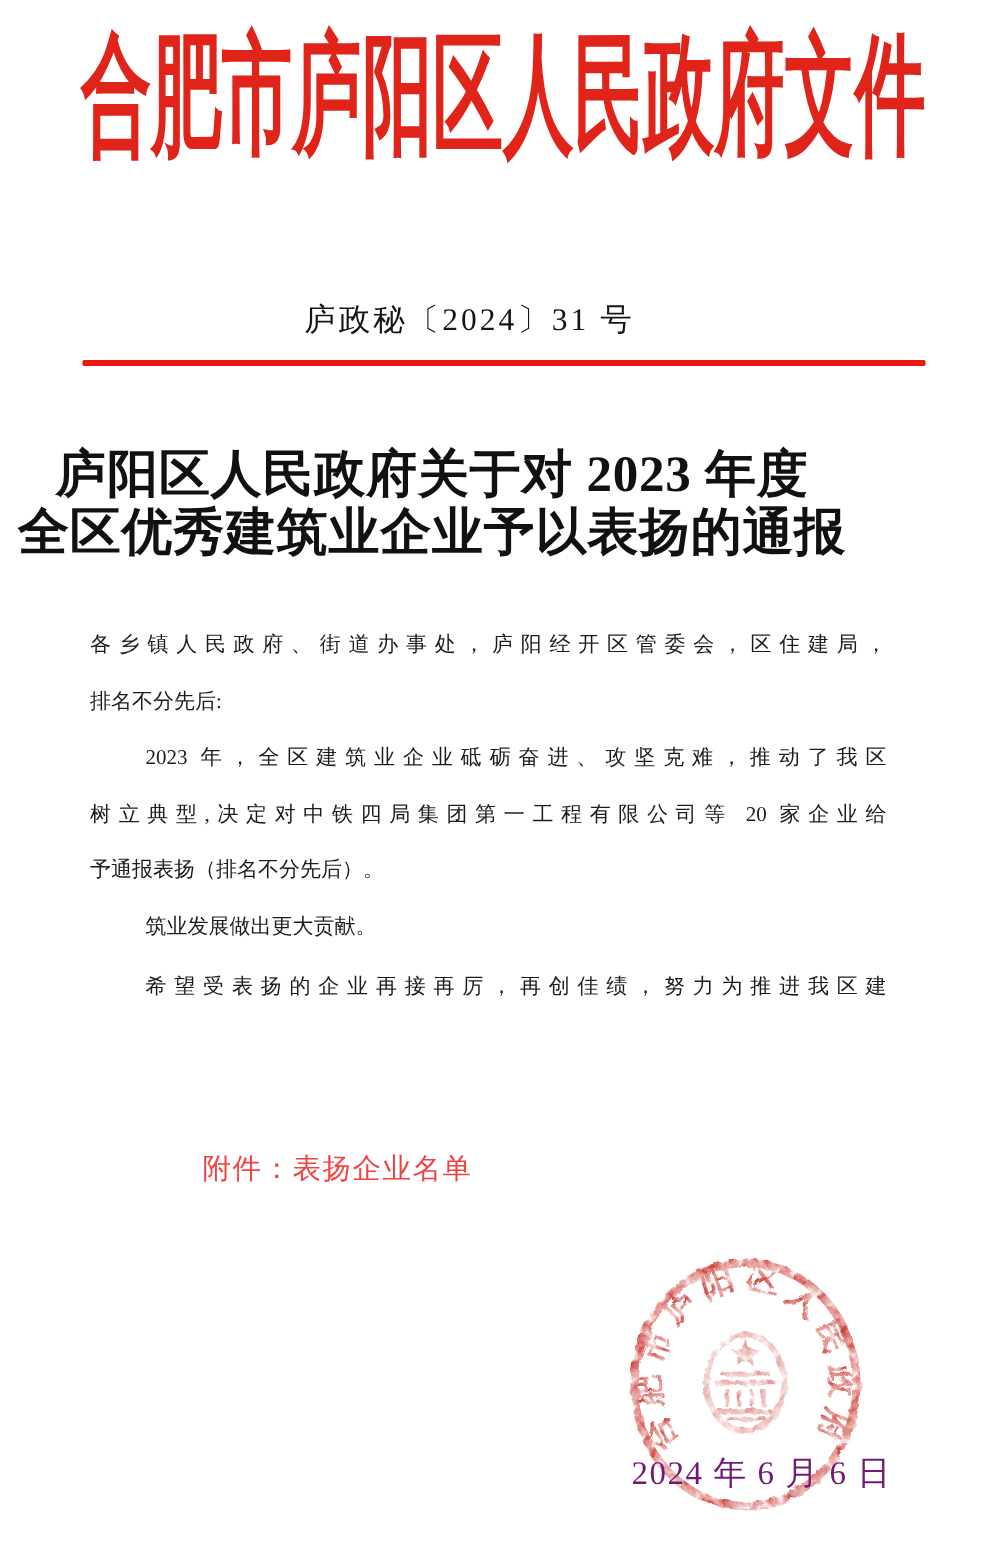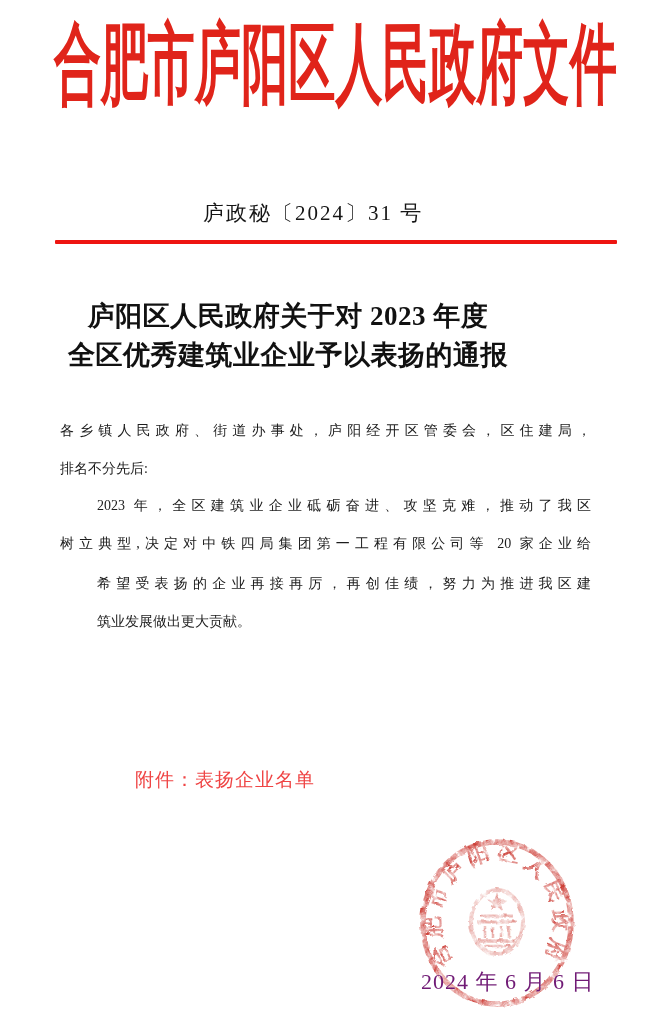--- a/index.html
+++ b/index.html
@@ -25,21 +25,21 @@
     text-align:center;font-size:21px;letter-spacing:2px;color:#151515;
   }
   
   .red-line{
     position:absolute;left:55px;top:240px;width:562px;height:4px;
     background:#ee1511;border-radius:1px;
   }
   
   .title{
     position:absolute;left:0;top:297px;width:576px;
-    text-align:center;font-weight:bold;font-size:27px;line-height:39px;
+    text-align:center;font-weight:bold;font-size:34px;line-height:39px;
     color:#111;letter-spacing:0.5px;
   }
   
   .body-text{
     position:absolute;left:60px;top:412px;width:531px;
     font-size:14px;color:#1c1c1c;
   }
   .bline{
     height:37.5px;line-height:37.5px;
     text-align:justify;text-align-last:justify;
@@ -80,22 +80,23 @@
   <div class="title">
     <div>庐阳区人民政府关于对 2023 年度</div>
     <div>全区优秀建筑业企业予以表扬的通报</div>
   </div>
 
   <div class="body-text">
     <div class="bline">各乡镇人民政府、街道办事处，庐阳经开区管委会，区住建局，</div>
     <div class="bline endline">排名不分先后:</div>
     <div class="bline indent">2023 年，全区建筑业企业砥砺奋进、攻坚克难，推动了我区</div>
     <div class="bline">树立典型,决定对中铁四局集团第一工程有限公司等 20 家企业给</div>
+    <div class="bline endline">予通报表扬（排名不分先后）。</div>
+    <div class="bline indent endline">筑业发展做出更大贡献。</div>
     <div class="bline indent gap">希望受表扬的企业再接再厉，再创佳绩，努力为推进我区建</div>
-    <div class="bline indent endline">筑业发展做出更大贡献。</div>
   </div>
 
   <div class="attachment">附件：表扬企业名单</div>
 
   <svg class="seal" viewBox="0 0 160 174" xmlns="http://www.w3.org/2000/svg" xmlns:xlink="http://www.w3.org/1999/xlink">
     <defs>
       <filter id="stamp" x="-15%" y="-15%" width="130%" height="130%">
         <feTurbulence type="fractalNoise" baseFrequency="0.14" numOctaves="3" seed="7" result="n"></feTurbulence>
         <feColorMatrix in="n" type="matrix" values="0 0 0 0 0  0 0 0 0 0  0 0 0 0 0  0 0 0 1.6 -0.28" result="a"></feColorMatrix>
         <feComposite in="SourceGraphic" in2="a" operator="in" result="c"></feComposite>

